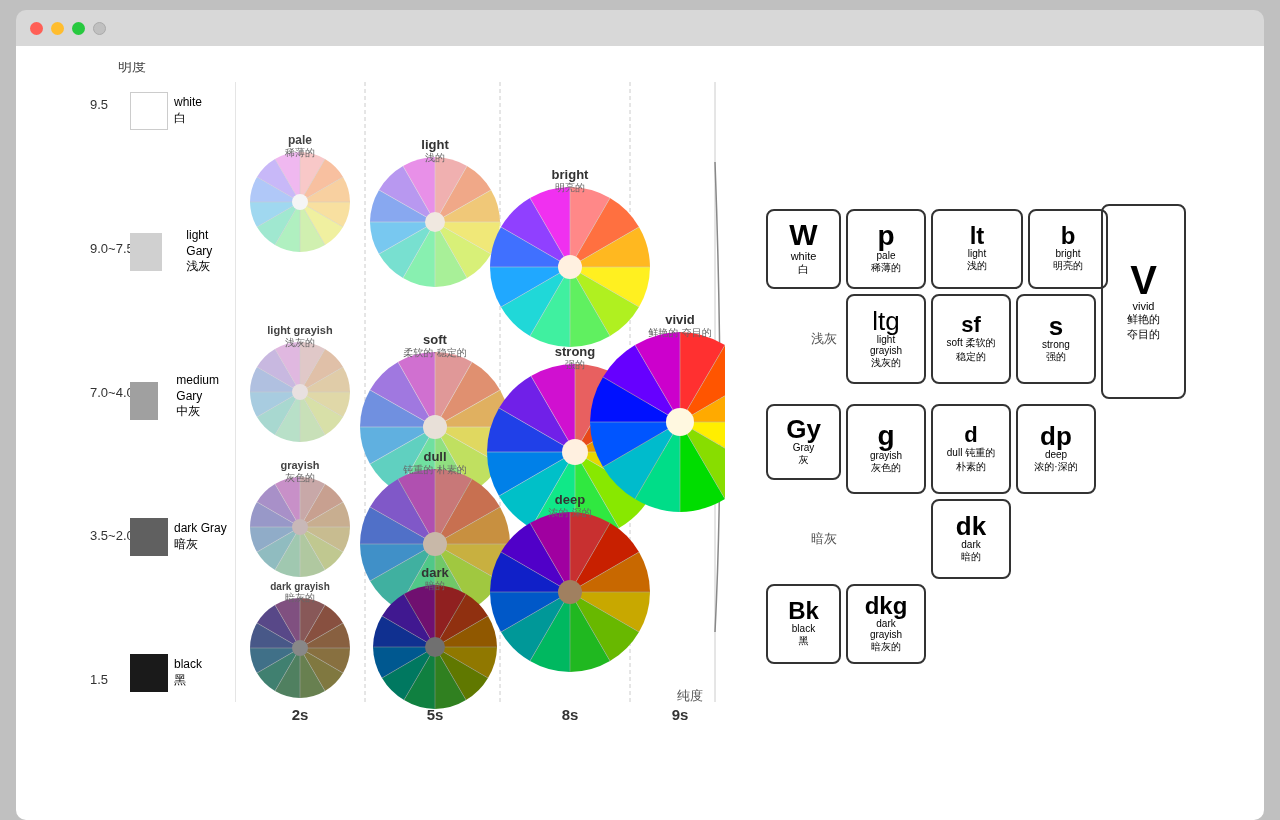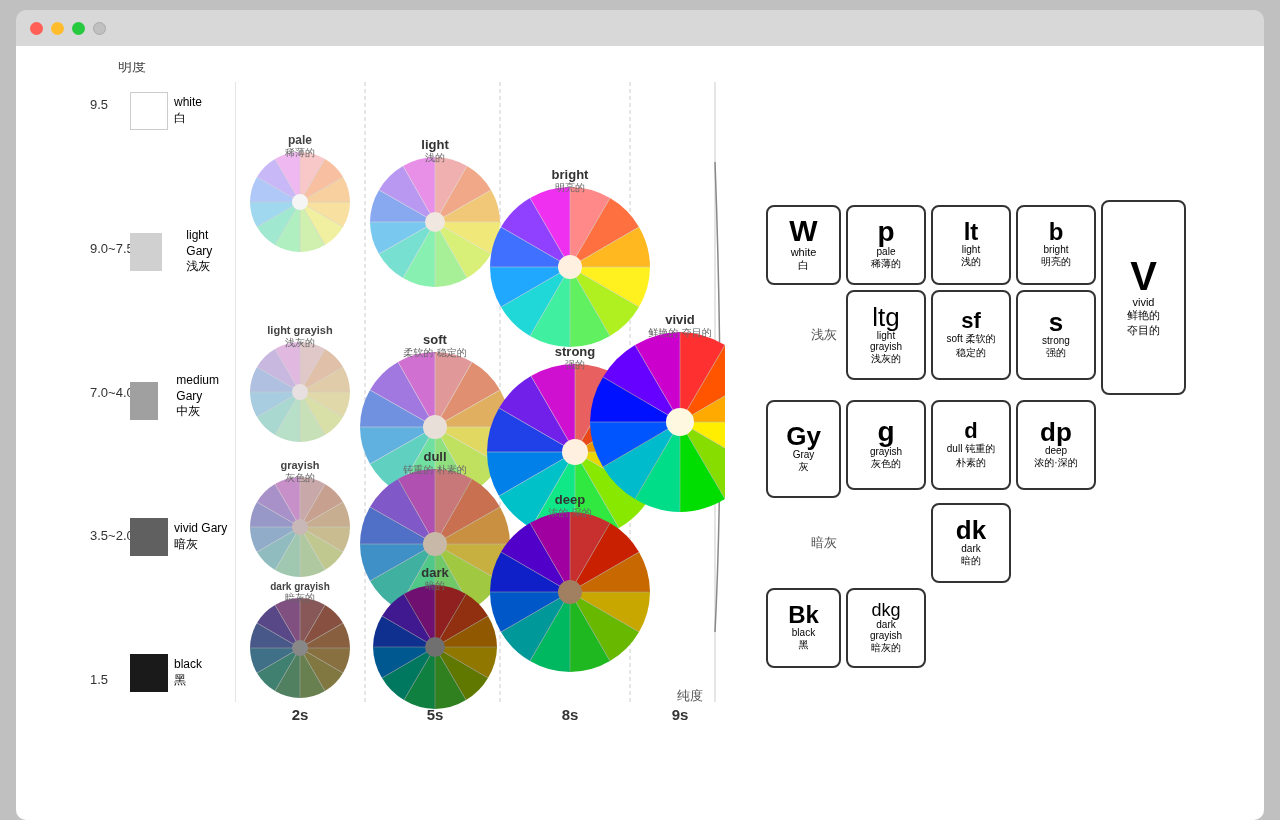--- a/index.html
+++ b/index.html
@@ -65,21 +65,21 @@
             <div style="width:38px;height:38px;background:#a0a0a0;"></div>
             <div style="font-size:12px;line-height:1.3;">
               <div>medium Gary</div>
               <div>中灰</div>
             </div>
           </div>
 
           <div style="display:flex;align-items:center;gap:6px;">
             <div style="width:38px;height:38px;background:#606060;"></div>
             <div style="font-size:12px;line-height:1.3;">
-              <div>vivid Gary</div>
+              <div>dark Gray</div>
               <div>暗灰</div>
             </div>
           </div>
 
           <div style="display:flex;align-items:center;gap:6px;">
             <div style="width:38px;height:38px;background:#1a1a1a;"></div>
             <div style="font-size:12px;line-height:1.3;">
               <div>black</div>
               <div>黑</div>
             </div>
@@ -516,21 +516,21 @@
               <span style="font-size:11px;">white</span>
               <span style="font-size:11px;">白</span>
             </div>
 
             <div style="width:80px; height:80px; border:2px solid #333; border-radius:8px; display:flex; flex-direction:column; align-items:center; justify-content:center;">
               <span style="font-size:28px; font-weight:bold; line-height:1;">p</span>
               <span style="font-size:10px;">pale</span>
               <span style="font-size:10px;">稀薄的</span>
             </div>
 
-            <div style="width:80px; height:80px; border:2px solid #333; border-radius:8px; display:flex; flex-direction:column; align-items:center; justify-content:center;">
+            <div style="width:92px; height:80px; border:2px solid #333; border-radius:8px; display:flex; flex-direction:column; align-items:center; justify-content:center;">
               <span style="font-size:24px; font-weight:bold; line-height:1;">lt</span>
               <span style="font-size:10px;">light</span>
               <span style="font-size:10px;">浅的</span>
             </div>
 
             <div style="width:80px; height:80px; border:2px solid #333; border-radius:8px; display:flex; flex-direction:column; align-items:center; justify-content:center;">
               <span style="font-size:24px; font-weight:bold; line-height:1;">b</span>
               <span style="font-size:10px;">bright</span>
               <span style="font-size:10px;">明亮的</span>
             </div>
@@ -564,21 +564,21 @@
             <div style="width:85px; height:195px; border:2px solid #333; border-radius:8px; display:flex; flex-direction:column; align-items:center; justify-content:center; margin-top:-90px;">
               <span style="font-size:40px; font-weight:bold; line-height:1;">V</span>
               <span style="font-size:11px;">vivid</span>
               <span style="font-size:11px;">鲜艳的</span>
               <span style="font-size:11px;">夺目的</span>
             </div>
           </div>
 
           <div style="display:flex; gap:5px; margin-bottom:5px; align-items:stretch;">
 
-            <div style="width:75px; height:98px; border:2px solid #333; border-radius:8px; display:flex; flex-direction:column; align-items:center; justify-content:center;">
+            <div style="width:75px; height:76px; border:2px solid #333; border-radius:8px; display:flex; flex-direction:column; align-items:center; justify-content:center;">
               <span style="font-size:26px; font-weight:bold; line-height:1;">Gy</span>
               <span style="font-size:10px;">Gray</span>
               <span style="font-size:10px;">灰</span>
             </div>
 
             <div style="width:80px; height:90px; border:2px solid #333; border-radius:8px; display:flex; flex-direction:column; align-items:center; justify-content:center;">
               <span style="font-size:28px; font-weight:bold; line-height:1;">g</span>
               <span style="font-size:10px;">grayish</span>
               <span style="font-size:10px;">灰色的</span>
             </div>
@@ -612,21 +612,21 @@
 
           <div style="display:flex; gap:5px; align-items:stretch;">
 
             <div style="width:75px; height:80px; border:2px solid #333; border-radius:8px; display:flex; flex-direction:column; align-items:center; justify-content:center;">
               <span style="font-size:24px; font-weight:bold; line-height:1;">Bk</span>
               <span style="font-size:10px;">black</span>
               <span style="font-size:10px;">黑</span>
             </div>
 
             <div style="width:80px; height:80px; border:2px solid #333; border-radius:8px; display:flex; flex-direction:column; align-items:center; justify-content:center;">
-              <span style="font-size:18px; font-weight:normal; line-height:1;">dkg</span>
+              <span style="font-size:24px; font-weight:bold; line-height:1;">dkg</span>
               <span style="font-size:10px;">dark</span>
               <span style="font-size:10px;">grayish</span>
               <span style="font-size:10px;">暗灰的</span>
             </div>
           </div>
 
         </div>
       </div>
     </div>
 

